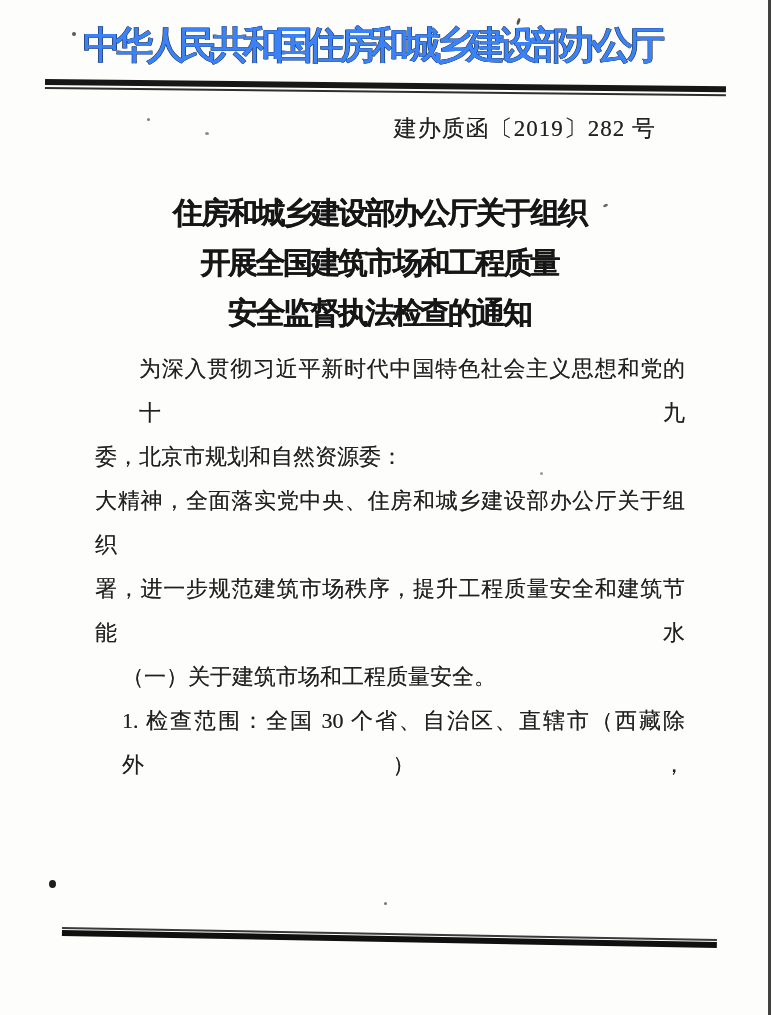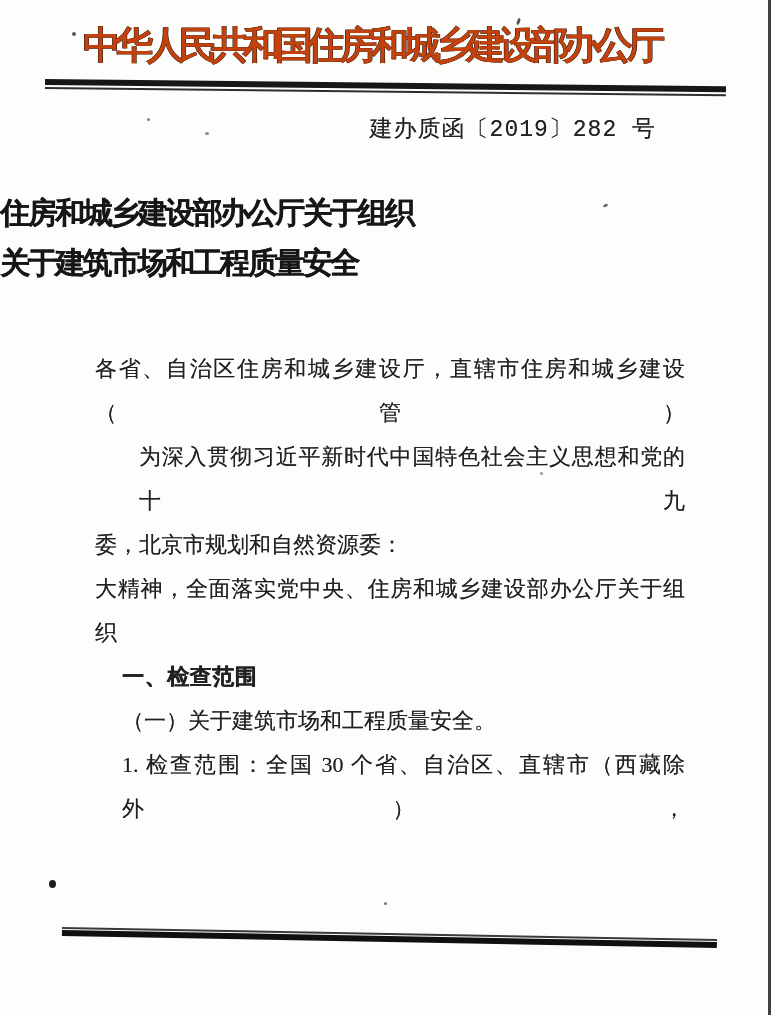--- a/index.html
+++ b/index.html
@@ -15,42 +15,41 @@
   .org{
     position:absolute;
     top:20px;left:371px;
     transform:translateX(-50%);
     margin:0;
     white-space:nowrap;
     font-family:"Liberation Sans", sans-serif;
     font-weight:900;
     font-size:38px;
     letter-spacing:-6px;
-    color:#c2410c;
+    color:#3b82f6;
     text-shadow:0.6px 0 0 #141414, -0.4px 0 0 #141414;
   }
   .rule-wrap{
     position:absolute;top:79px;left:45px;right:46px;
     transform:rotate(0.62deg);
     transform-origin:left center;
   }
   .rule-thick{height:6px;background:#171717;}
   .rule-thin{height:2px;background:#2e2e2e;margin-top:2px;}
   .docno{
     position:absolute;top:113px;right:116px;
     font-size:23px;
     letter-spacing:1px;
     color:#222;
     text-shadow:0 0 0.5px rgba(20,20,20,.55);
-    font-family:Liberation Mono, monospace;
   }
   
   .title{
     position:absolute;top:188px;left:0;right:14px;
-    text-align:left;
+    text-align:center;
     font-family:"Liberation Sans", sans-serif;
     font-weight:700;
     font-size:30px;
     letter-spacing:-2.5px;
     line-height:50px;
     color:#161616;
     text-shadow:0.4px 0 0 #161616;
   }
   
   .bodytext{
@@ -102,29 +101,29 @@
     <h1 class="org">中华人民共和国住房和城乡建设部办公厅</h1>
     <div class="rule-wrap">
       <div class="rule-thick"></div>
       <div class="rule-thin"></div>
     </div>
     <div class="docno">建办质函〔2019〕282 号</div>
   </header>
 
   <section class="title">
     <div>住房和城乡建设部办公厅关于组织</div>
-    <div>关于建筑市场和工程质量安全</div>
+    <div>开展全国建筑市场和工程质量</div>
+    <div>安全监督执法检查的通知</div>
   </section>
 
   <section class="bodytext">
-    <p class="ln just">各省、自治区住房和城乡建设厅，直辖市住房和城乡建设（管）</p>
     <p class="ln just ind-p">为深入贯彻习近平新时代中国特色社会主义思想和党的十九</p>
     <p class="ln">委，北京市规划和自然资源委：</p>
     <p class="ln just">大精神，全面落实党中央、住房和城乡建设部办公厅关于组织</p>
-    <p class="ln ind-h bold">一、检查范围</p>
+    <p class="ln just">署，进一步规范建筑市场秩序，提升工程质量安全和建筑节能水</p>
     <p class="ln ind-h">（一）关于建筑市场和工程质量安全。</p>
     <p class="ln just ind-h">1. 检查范围：全国 30 个省、自治区、直辖市（西藏除外），</p>
 
   </section>
 
   <div class="bottom-rule">
     <div class="bottom-thin"></div>
     <div class="bottom-thick"></div>
   </div>
 

